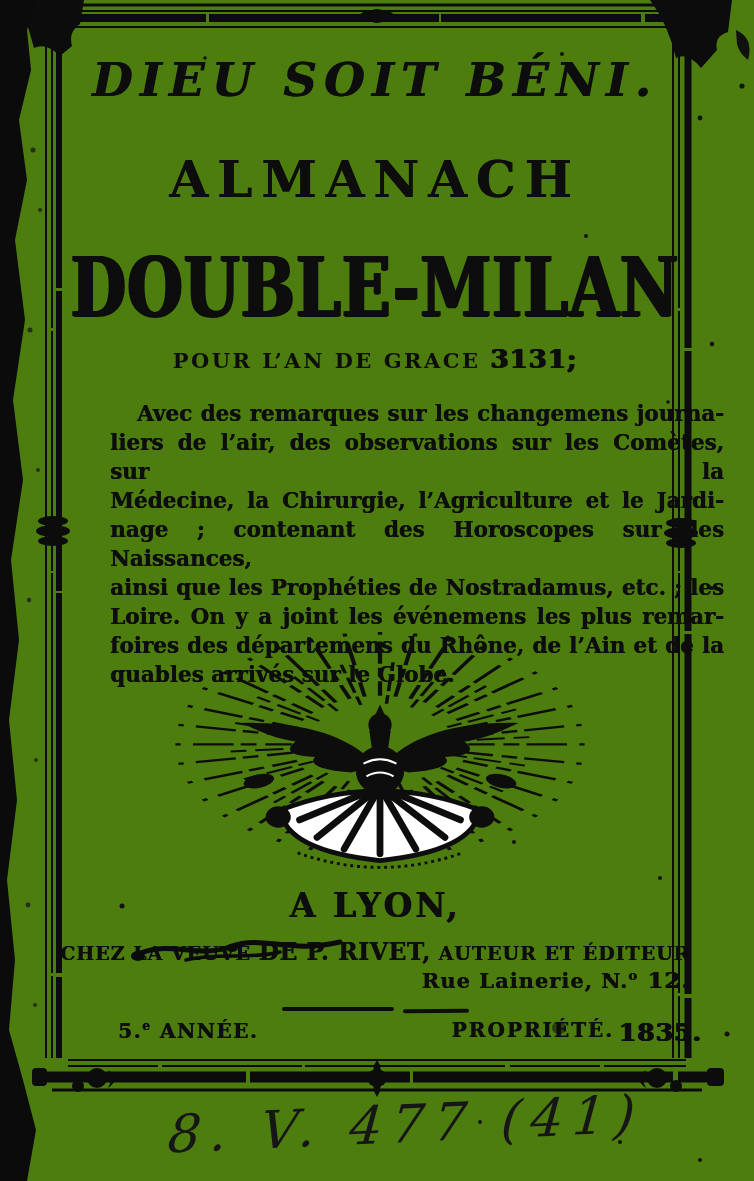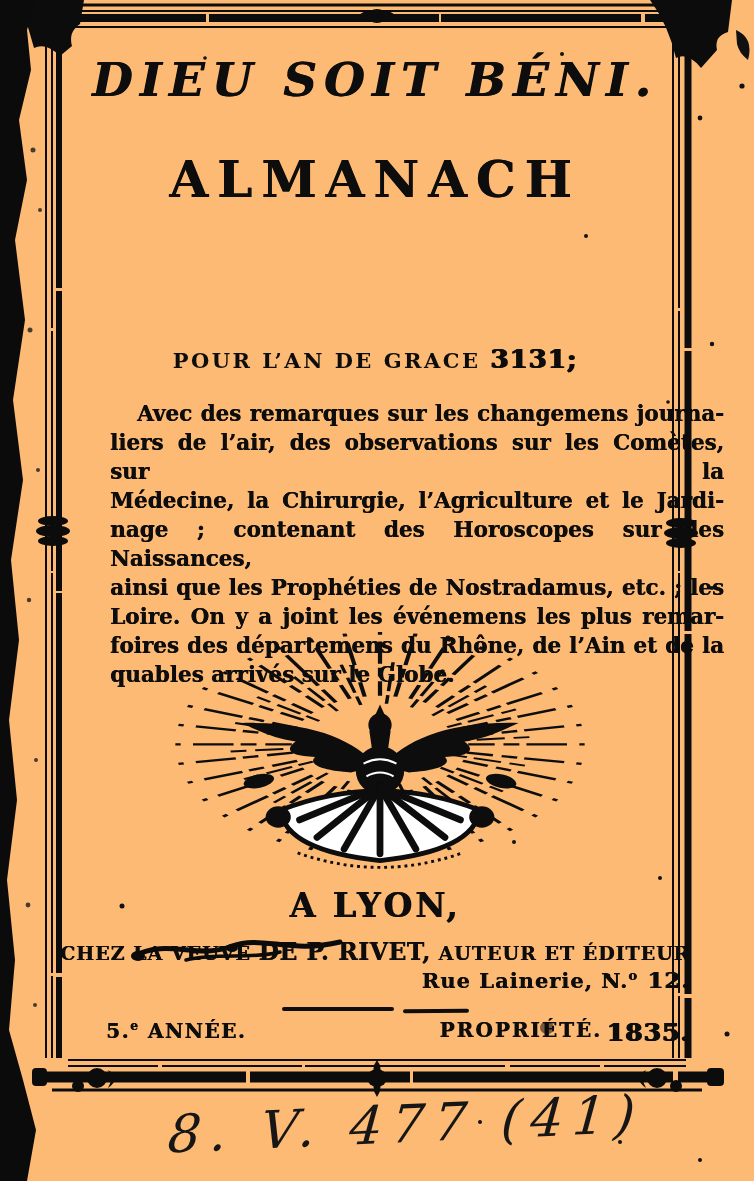--- a/index.html
+++ b/index.html
@@ -1,19 +1,19 @@
 <!DOCTYPE html>
 <html><head>
 <meta charset="utf-8">
 <title>Scanned almanac title page</title>
 <style>
   html,body{margin:0;padding:0;background:#e8e8e6;}
   .page{
     position:relative;width:754px;height:1181px;margin:0 auto;
-    background:#fdba74;overflow:hidden;
+    background:#4d7c0f;overflow:hidden;
     font-family:"DejaVu Serif","Liberation Serif",serif;color:#0d0d0d;
   }
   .layer{position:absolute;left:0;top:0;width:754px;height:1181px;pointer-events:none;}
   .content{position:absolute;left:60px;top:0;width:630px;height:1181px;}
   .cblock{position:absolute;left:0;width:100%;text-align:center;white-space:nowrap;}
 
   .blessing{top:52px;font-size:47px;font-style:italic;font-weight:bold;letter-spacing:7px;
     text-shadow:0.6px 0 0 currentColor;}
   .series-title{top:150px;font-size:50px;font-weight:bold;letter-spacing:9px;
     text-shadow:0.5px 0 0 currentColor;}
@@ -45,21 +45,21 @@
   .address .fat-num{font-size:23px;text-shadow:1px 0 0 currentColor;}
   sup{font-size:62%;}
 
   .scribble{position:absolute;left:68px;top:928px;width:238px;height:42px;}
 
   .dash-rule{top:998px;height:12px;}
   .dash-rule .bar{display:inline-block;vertical-align:middle;background:#0d0d0d;height:4px;border-radius:2px;}
   .dash-rule .b1{width:112px;margin-right:9px;}
   .dash-rule .b2{width:66px;transform:translateY(2px) rotate(-0.6deg);}
 
-  .footer-row{position:absolute;top:1018px;left:0;width:100%;height:34px;
+  .footer-row{position:absolute;top:1018px;left:12px;width:100%;height:34px;
     font-weight:bold;font-size:20px;text-shadow:0.5px 0 0 currentColor;}
   .footer-row .edition{position:absolute;left:46px;letter-spacing:1.5px;}
   .footer-row .fyear{position:absolute;left:0;width:100%;text-align:right;
     font-size:25px;letter-spacing:1px;text-shadow:1px 0 0 currentColor,-0.6px 0 0 currentColor;}
   .footer-row .rights{position:absolute;right:88px;letter-spacing:2px;}
   .footer-row .rights::after{ 
     content:"";position:absolute;left:62%;top:18%;width:14px;height:12px;background:#0d0d0d;
     border-radius:50% 40% 55% 45%;opacity:.55;transform:rotate(20deg);}
 
   .shelfmark{position:absolute;left:168px;top:1094px;
@@ -162,20 +162,23 @@
         <circle cx="700" cy="1160" r="2"></circle>
     </g>
   </svg>
 
   <div class="content">
 
     <div class="cblock blessing">DIEU SOIT BÉNI.</div>
 
     <div class="cblock series-title">ALMANACH</div>
 
+    <div class="cblock main-title">
+      <span class="fat">DOUBLE-MILAN</span>
+    </div>
 
     <div class="cblock year-line">
       <span>POUR L’AN DE GRACE </span><span class="fat-year">3131;</span>
     </div>
 
     <div class="desc">
       <div class="dline first">Avec des remarques sur les changemens journa-</div>
       <div class="dline">liers de l’air, des observations sur les Comètes, sur la</div>
       <div class="dline">Médecine, la Chirurgie, l’Agriculture et le Jardi-</div>
       <div class="dline">nage ; contenant des Horoscopes sur les Naissances,</div>

